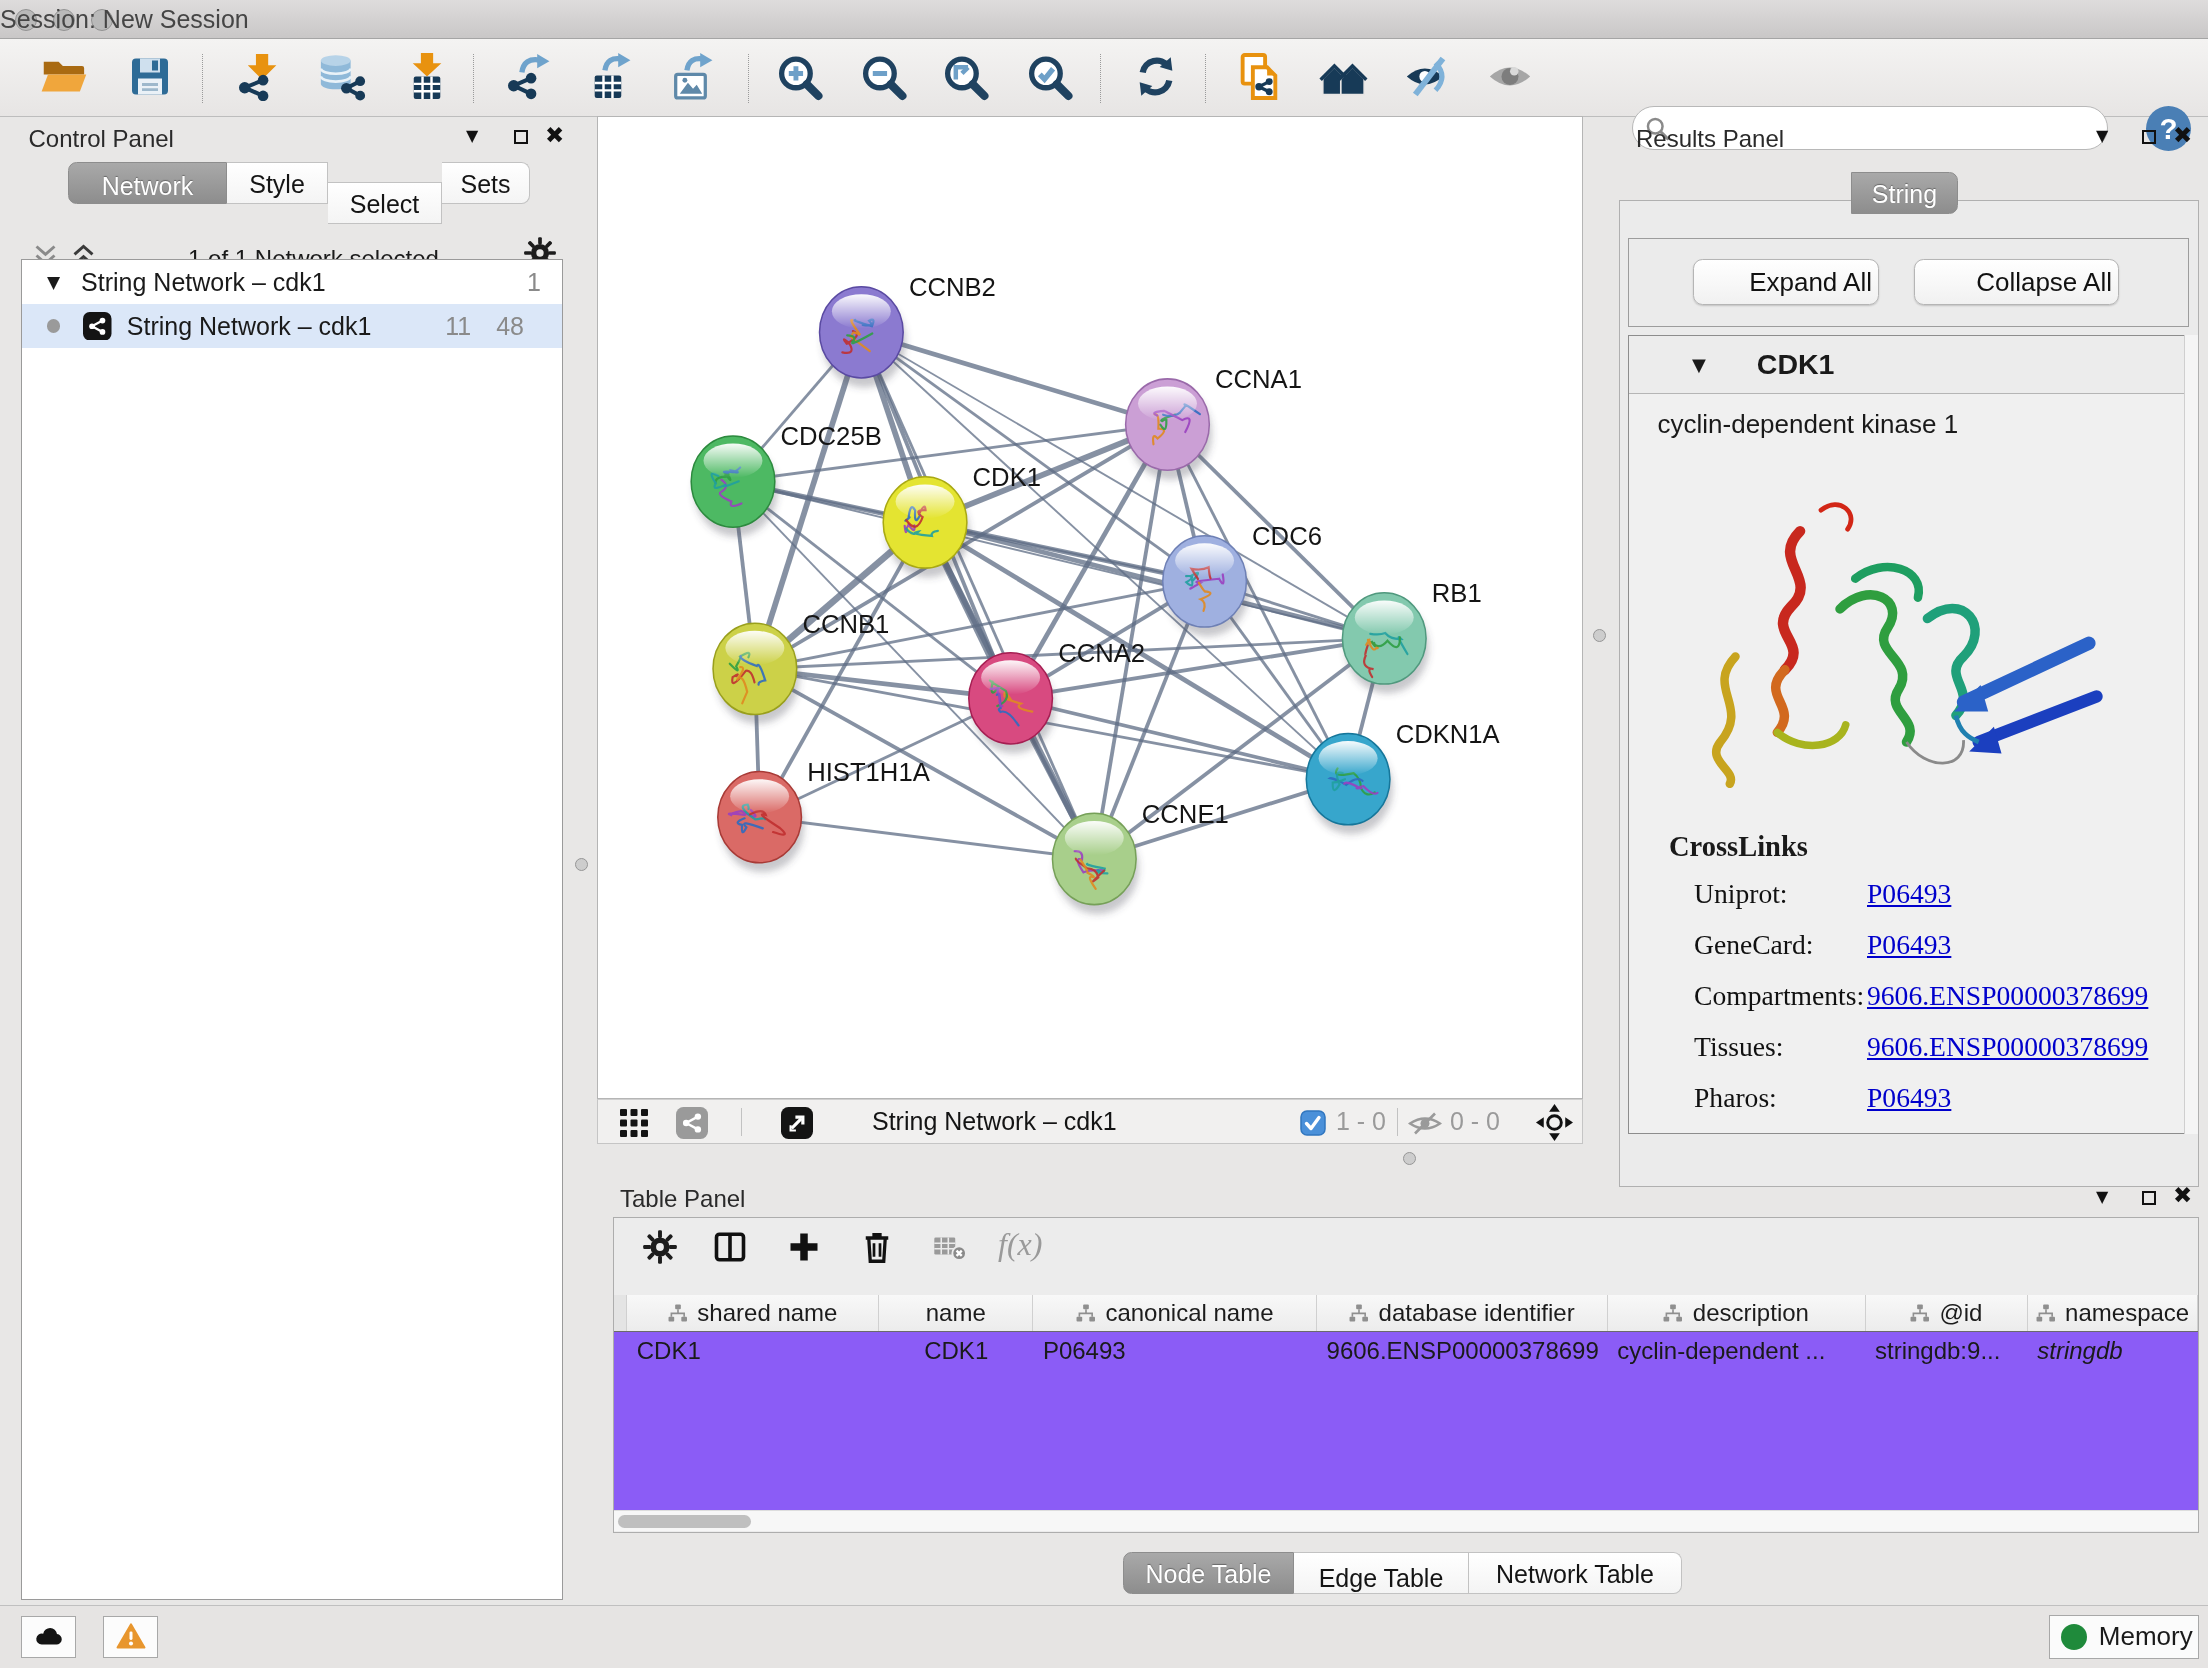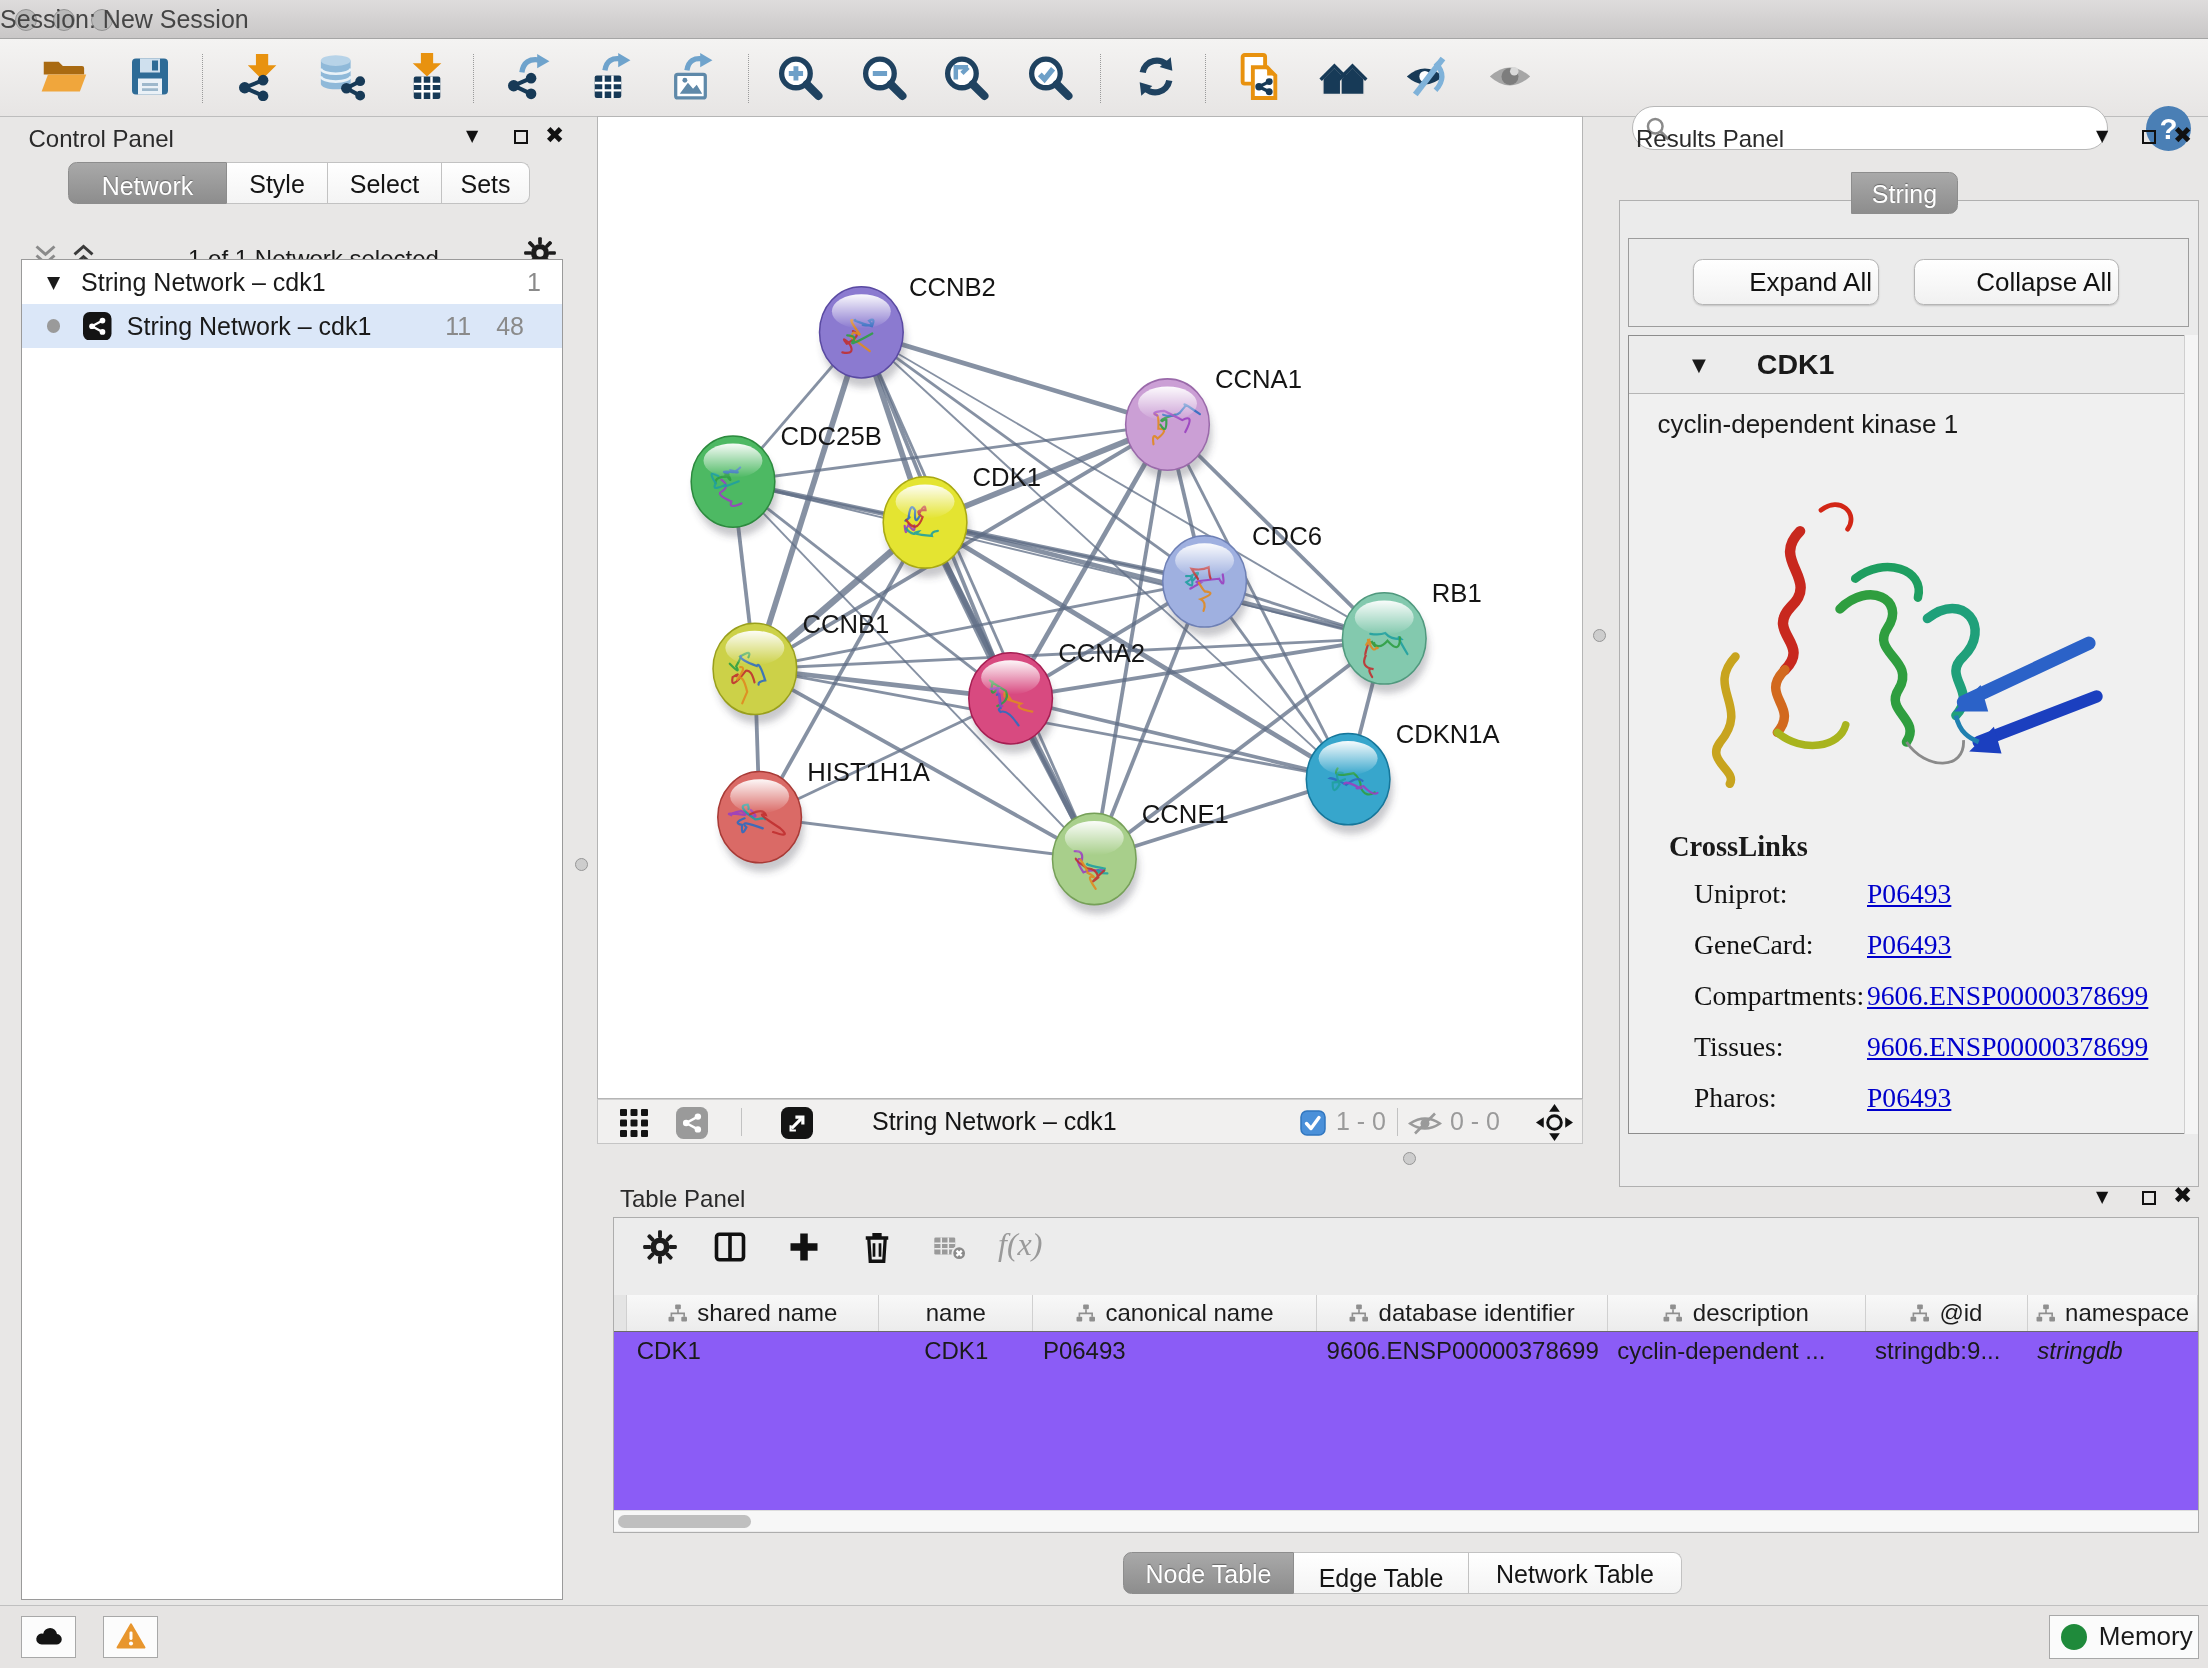--- a/index.html
+++ b/index.html
@@ -262,21 +262,21 @@
 </div>
 
 <div class="abs phead" style="left:28.5px;top:125px">Control Panel</div>
 <span class="abs picon-caret glyph" style="left:466px;top:126px">▼</span>
 <span class="abs picon-max" style="left:514px;top:130px"></span>
 <span class="abs picon-close glyph" style="left:545px;top:122px">✖</span>
 
 <div class="seg abs" style="left:68px;top:162px" id="cp-tabs">
     <div class="tab active" style="width: 159px; padding: 2px;">Network</div>
     <div class="tab" style="width: 101px; padding: 0px;">Style</div>
-    <div class="tab" style="width: 114px; padding: 0px;">Select</div>
+    <div class="tab" style="width: 114px; padding: 0px; margin-top: 20px;">Select</div>
     <div class="tab" style="width: 88px; padding: 0px;">Sets</div>
   </div>
 
 <span class="abs" style="left:32px;top:243px">
   <svg width="27" height="25" viewBox="0 0 24 22">
       <g fill="none" stroke="#8a8a8a" stroke-width="2.6">
         <path d="M4 3l8 7 8-7"></path>
         <path d="M4 11l8 7 8-7"></path>
       </g>
     </svg>

